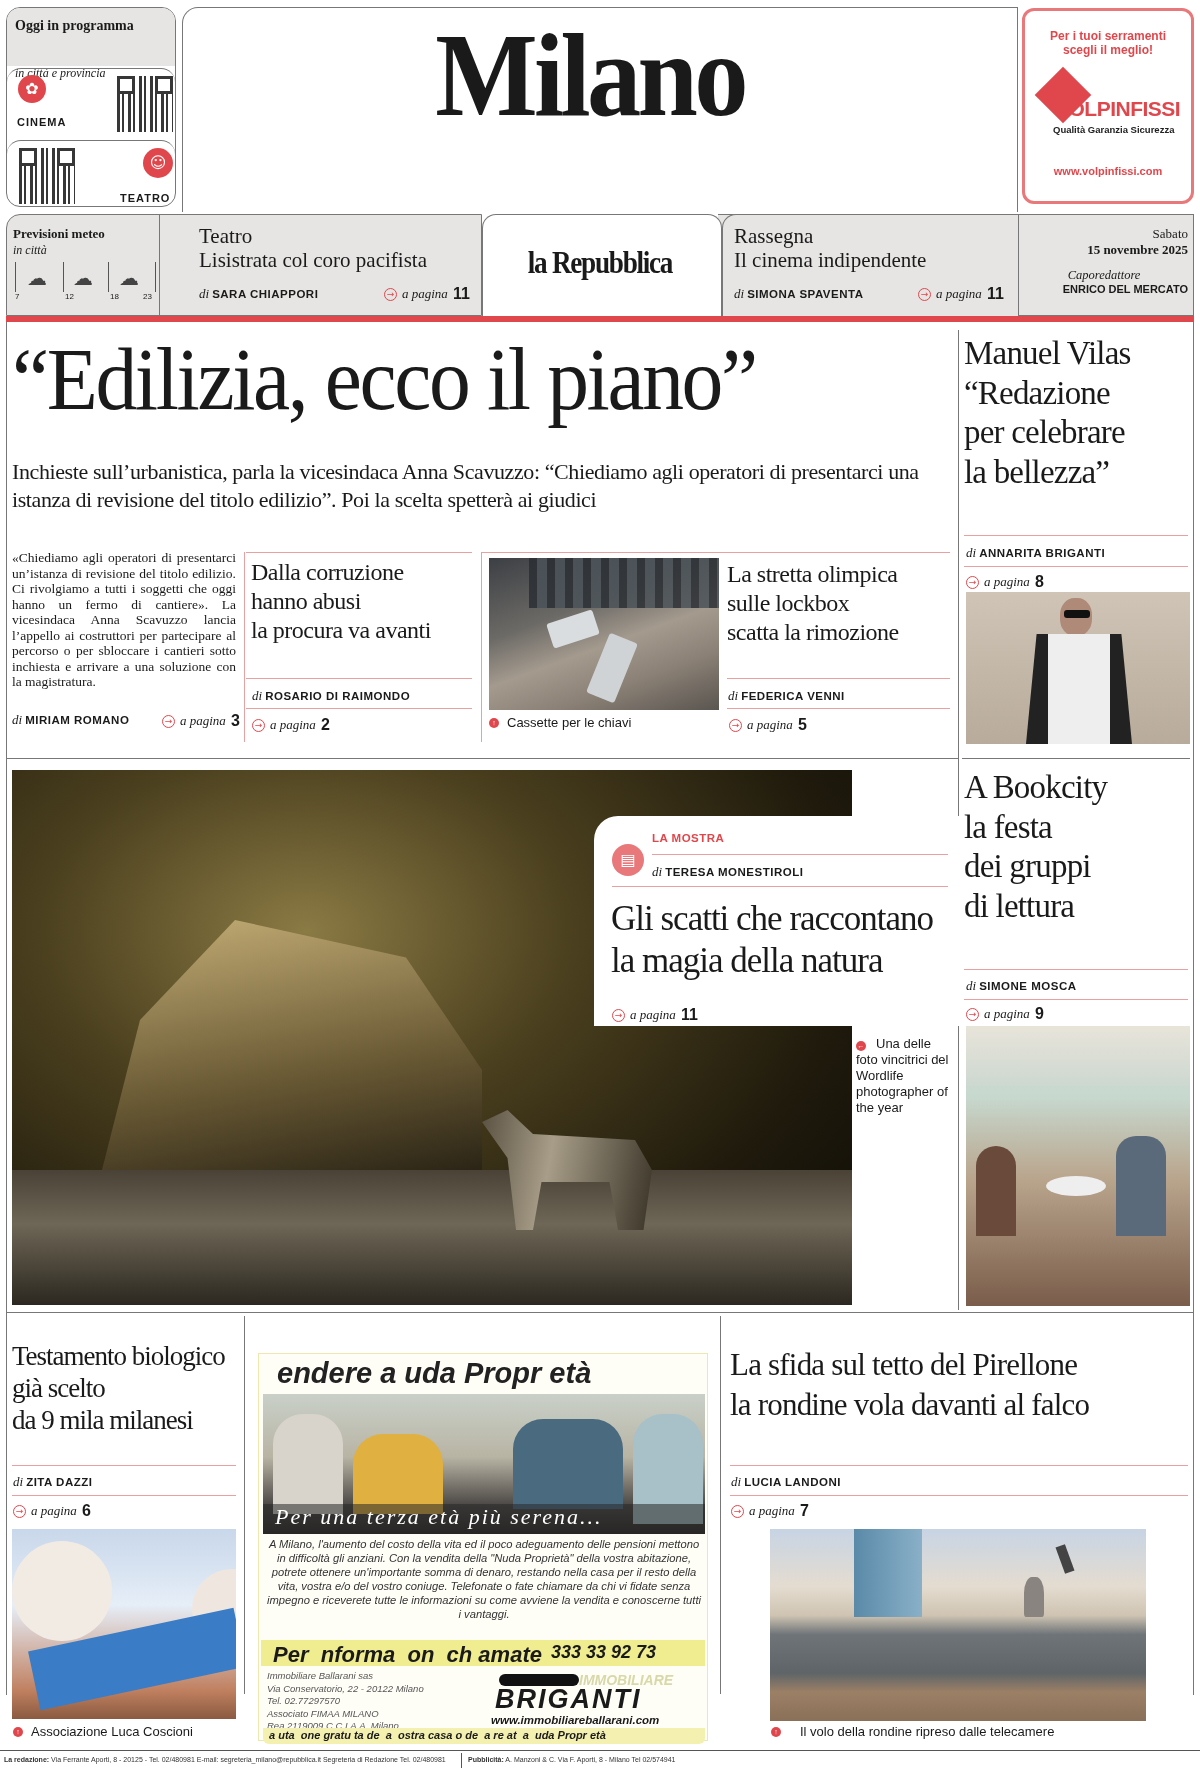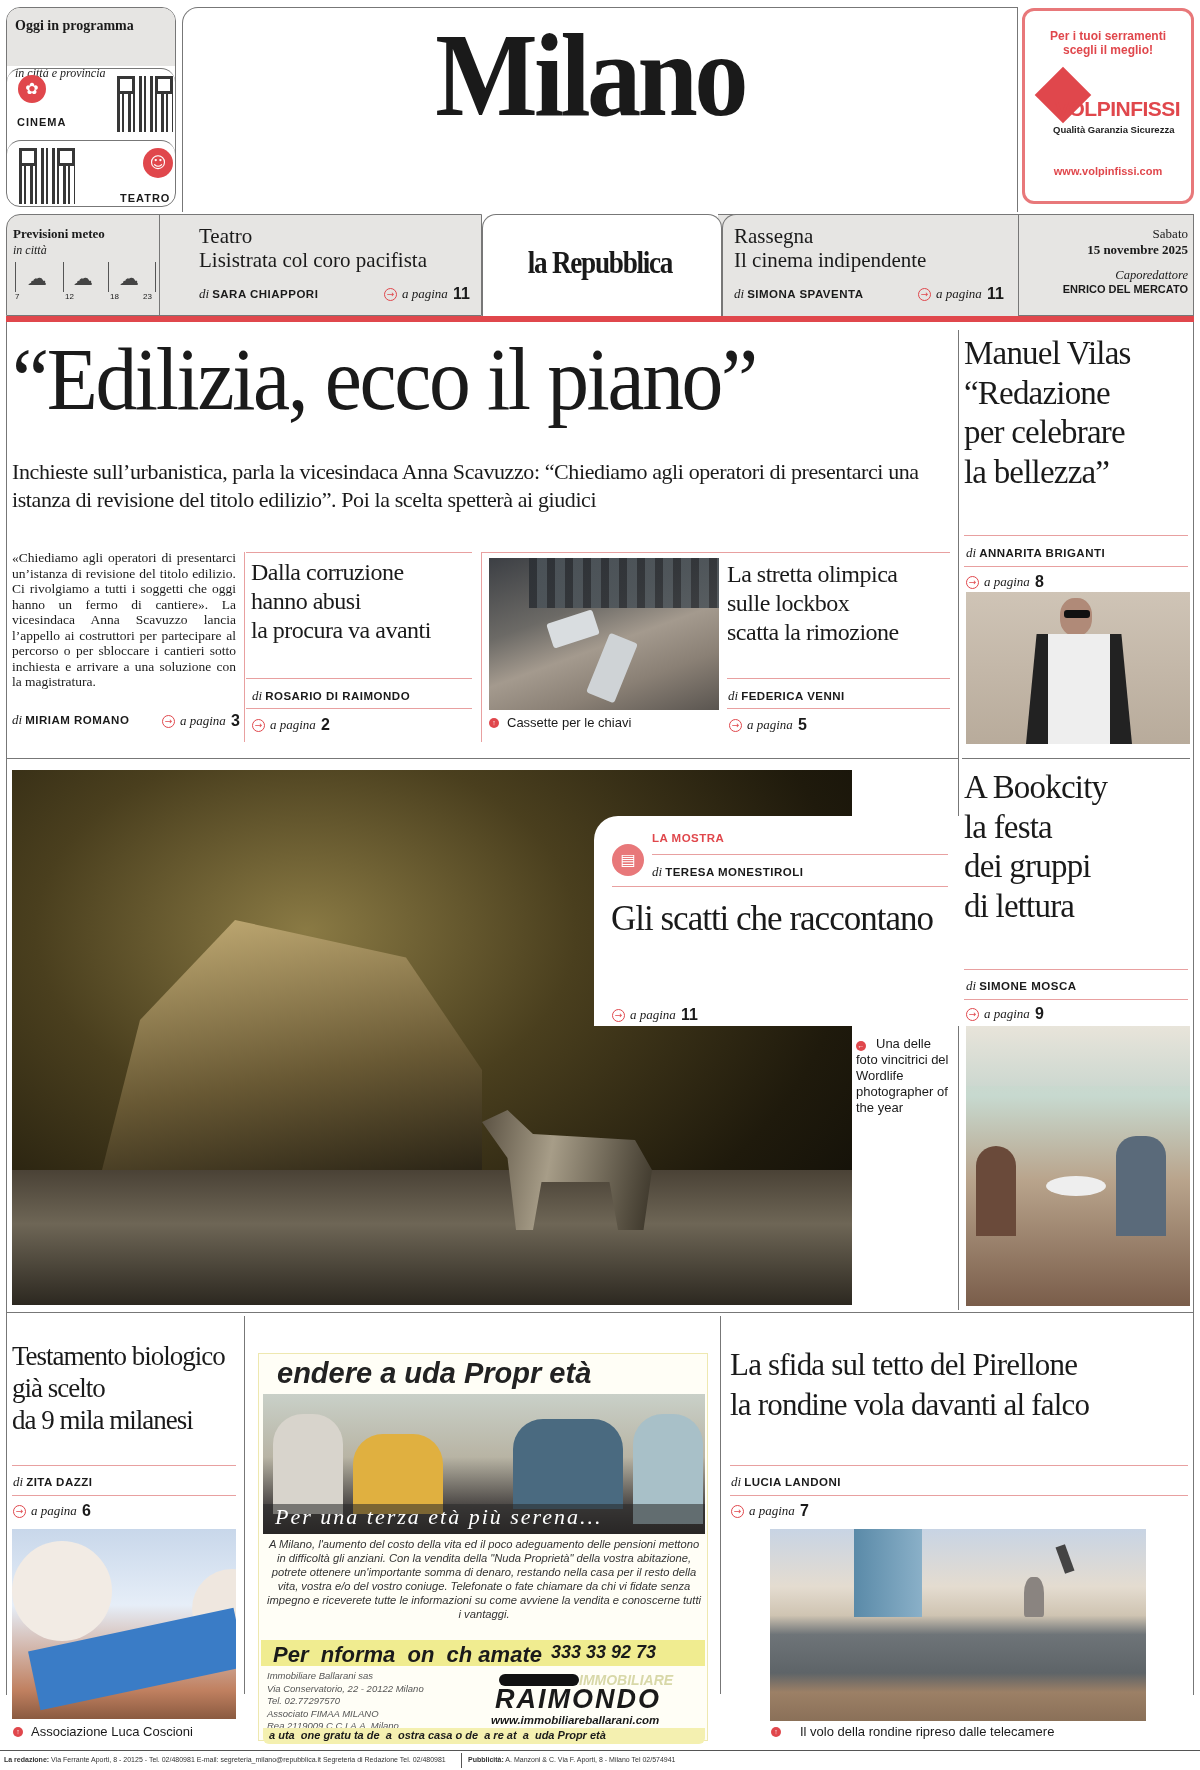--- a/index.html
+++ b/index.html
@@ -113,21 +113,21 @@
   <div class="pageref" style="position:absolute;left:186px;top:63px;">
       <span class="arrow">→</span>
       <i>a pagina</i>
       <b>11</b>
     </div>
 </div>
 
 <div class="abs" style="left:1020px;top:226px;width:168px;text-align:right;">
   <div class="serif" style="font-size:13px;">Sabato</div>
   <div class="serif" style="font-size:13px;font-weight:700;">15 novembre 2025</div>
-  <div class="serif" style="font-size:12.5px;font-style:italic;margin-top:10px;">Caporedattore</div>
+  <div class="serif" style="font-size:12.5px;font-style:italic;margin-top:10px;text-align:center;">Caporedattore</div>
   <div class="sans" style="font-size:11px;font-weight:700;">ENRICO DEL MERCATO</div>
 </div>
 
 <div class="vline" style="left:6px;top:322px;height:1373px;"></div>
 <div class="vline" style="left:1193px;top:322px;height:1373px;"></div>
 <div class="vline" style="left:958px;top:330px;height:980px;"></div>
 <div class="hline" style="left:6px;top:758px;width:952px;"></div>
 <div class="hline" style="left:6px;top:1312px;width:1188px;"></div>
 <div class="hline" style="left:962px;top:758px;width:228px;"></div>
 
@@ -210,20 +210,21 @@
   <div style="position:absolute;left:470px;top:340px;width:170px;height:120px;background:linear-gradient(100deg,#5a5142,#a79d88 40%,#3a3428);clip-path:polygon(0 10%,15% 0,30% 20%,90% 25%,100% 50%,95% 100%,80% 100%,75% 60%,35% 60%,30% 100%,20% 100%,15% 40%);"></div>
 </div>
 <div class="abs" style="left:594px;top:816px;width:366px;height:210px;background:#fff;border-radius:24px 0 0 0;"></div>
 <div class="abs" style="left:612px;top:844px;width:32px;height:32px;border-radius:50%;background:#e8787a;color:#fff;font-size:16px;line-height:32px;text-align:center;font-family:'DejaVu Sans',sans-serif;">▤</div>
 <div class="abs sans" style="left:652px;top:832px;color:#e0474c;font-weight:700;font-size:11.5px;letter-spacing:0.5px;">LA MOSTRA</div>
 <div class="redline" style="left:652px;top:854px;width:296px;"></div>
 <div class="abs byline" style="left:652px;top:864px;"><i>di</i> <b>TERESA MONESTIROLI</b></div>
 <div class="redline" style="left:612px;top:886px;width:336px;"></div>
 <div class="abs headline" style="left:611px;top:898px;font-size:35px;line-height:42px;letter-spacing:-1px;white-space:nowrap;">
   <div>Gli scatti che raccontano</div>
+  <div>la magia della natura</div>
 </div>
 <div class="abs pageref" style="left:612px;top:1006px;">
     <span class="arrow">→</span>
     <i>a pagina</i>
     <b>11</b>
   </div>
 <div class="abs" style="left:852px;top:1026px;width:106px;height:100px;background:#fff;"></div>
 <div class="abs sans" style="left:856px;top:1036px;width:100px;font-size:13px;line-height:16px;">
   <span class="dot" style="display:inline-block;width:10px;height:10px;border-radius:50%;background:#e0474c;color:#fff;font-size:7px;line-height:10px;text-align:center;margin-right:10px;">←</span><span>Una delle foto vincitrici del Wordlife photographer of the year</span>
 </div>
@@ -290,21 +291,21 @@
   <div class="sans" style="position:absolute;left:292px;top:288px;font-size:18px;font-weight:700;font-style:italic;">333 33 92 73</div>
   <div class="sans" style="position:absolute;left:8px;top:316px;font-size:9.5px;line-height:12.5px;font-style:italic;color:#555;">
     <div>Immobiliare Ballarani sas</div>
     <div>Via Conservatorio, 22 - 20122 Milano</div>
     <div>Tel. 02.77297570</div>
     <div>Associato FIMAA MILANO</div>
     <div>Rea 2119009 C.C.I.A.A. Milano</div>
   </div>
   <div style="position:absolute;left:240px;top:320px;width:80px;height:12px;background:#111;border-radius:6px;"></div>
   <div class="sans" style="position:absolute;left:320px;top:318px;font-size:14px;font-weight:700;font-style:italic;color:#d8d8a8;">IMMOBILIARE</div>
-  <div class="sans" style="position:absolute;left:236px;top:330px;font-size:27px;font-weight:700;font-style:italic;letter-spacing:2px;">RAIMONDO</div>
+  <div class="sans" style="position:absolute;left:236px;top:330px;font-size:27px;font-weight:700;font-style:italic;letter-spacing:2px;">BRIGANTI</div>
   <div class="sans" style="position:absolute;left:232px;top:360px;font-size:11.5px;font-weight:700;font-style:italic;">www.immobiliareballarani.com</div>
   <div style="position:absolute;left:4px;top:374px;width:442px;height:16px;background:#f4f0b0;border-radius:0 0 6px 6px;"></div>
   <div class="sans" style="position:absolute;left:10px;top:375px;font-size:11px;font-weight:700;font-style:italic;white-space:pre;">a uta  one gratu ta de  a  ostra casa o de  a re at  a  uda Propr età</div>
 </div>
 
 <div class="abs headline" style="left:730px;top:1345px;font-size:31px;line-height:40px;letter-spacing:-0.8px;white-space:nowrap;">
   <div>La sfida sul tetto del Pirellone</div>
   <div>la rondine vola davanti al falco</div>
 </div>
 <div class="redline" style="left:730px;top:1465px;width:458px;"></div>

